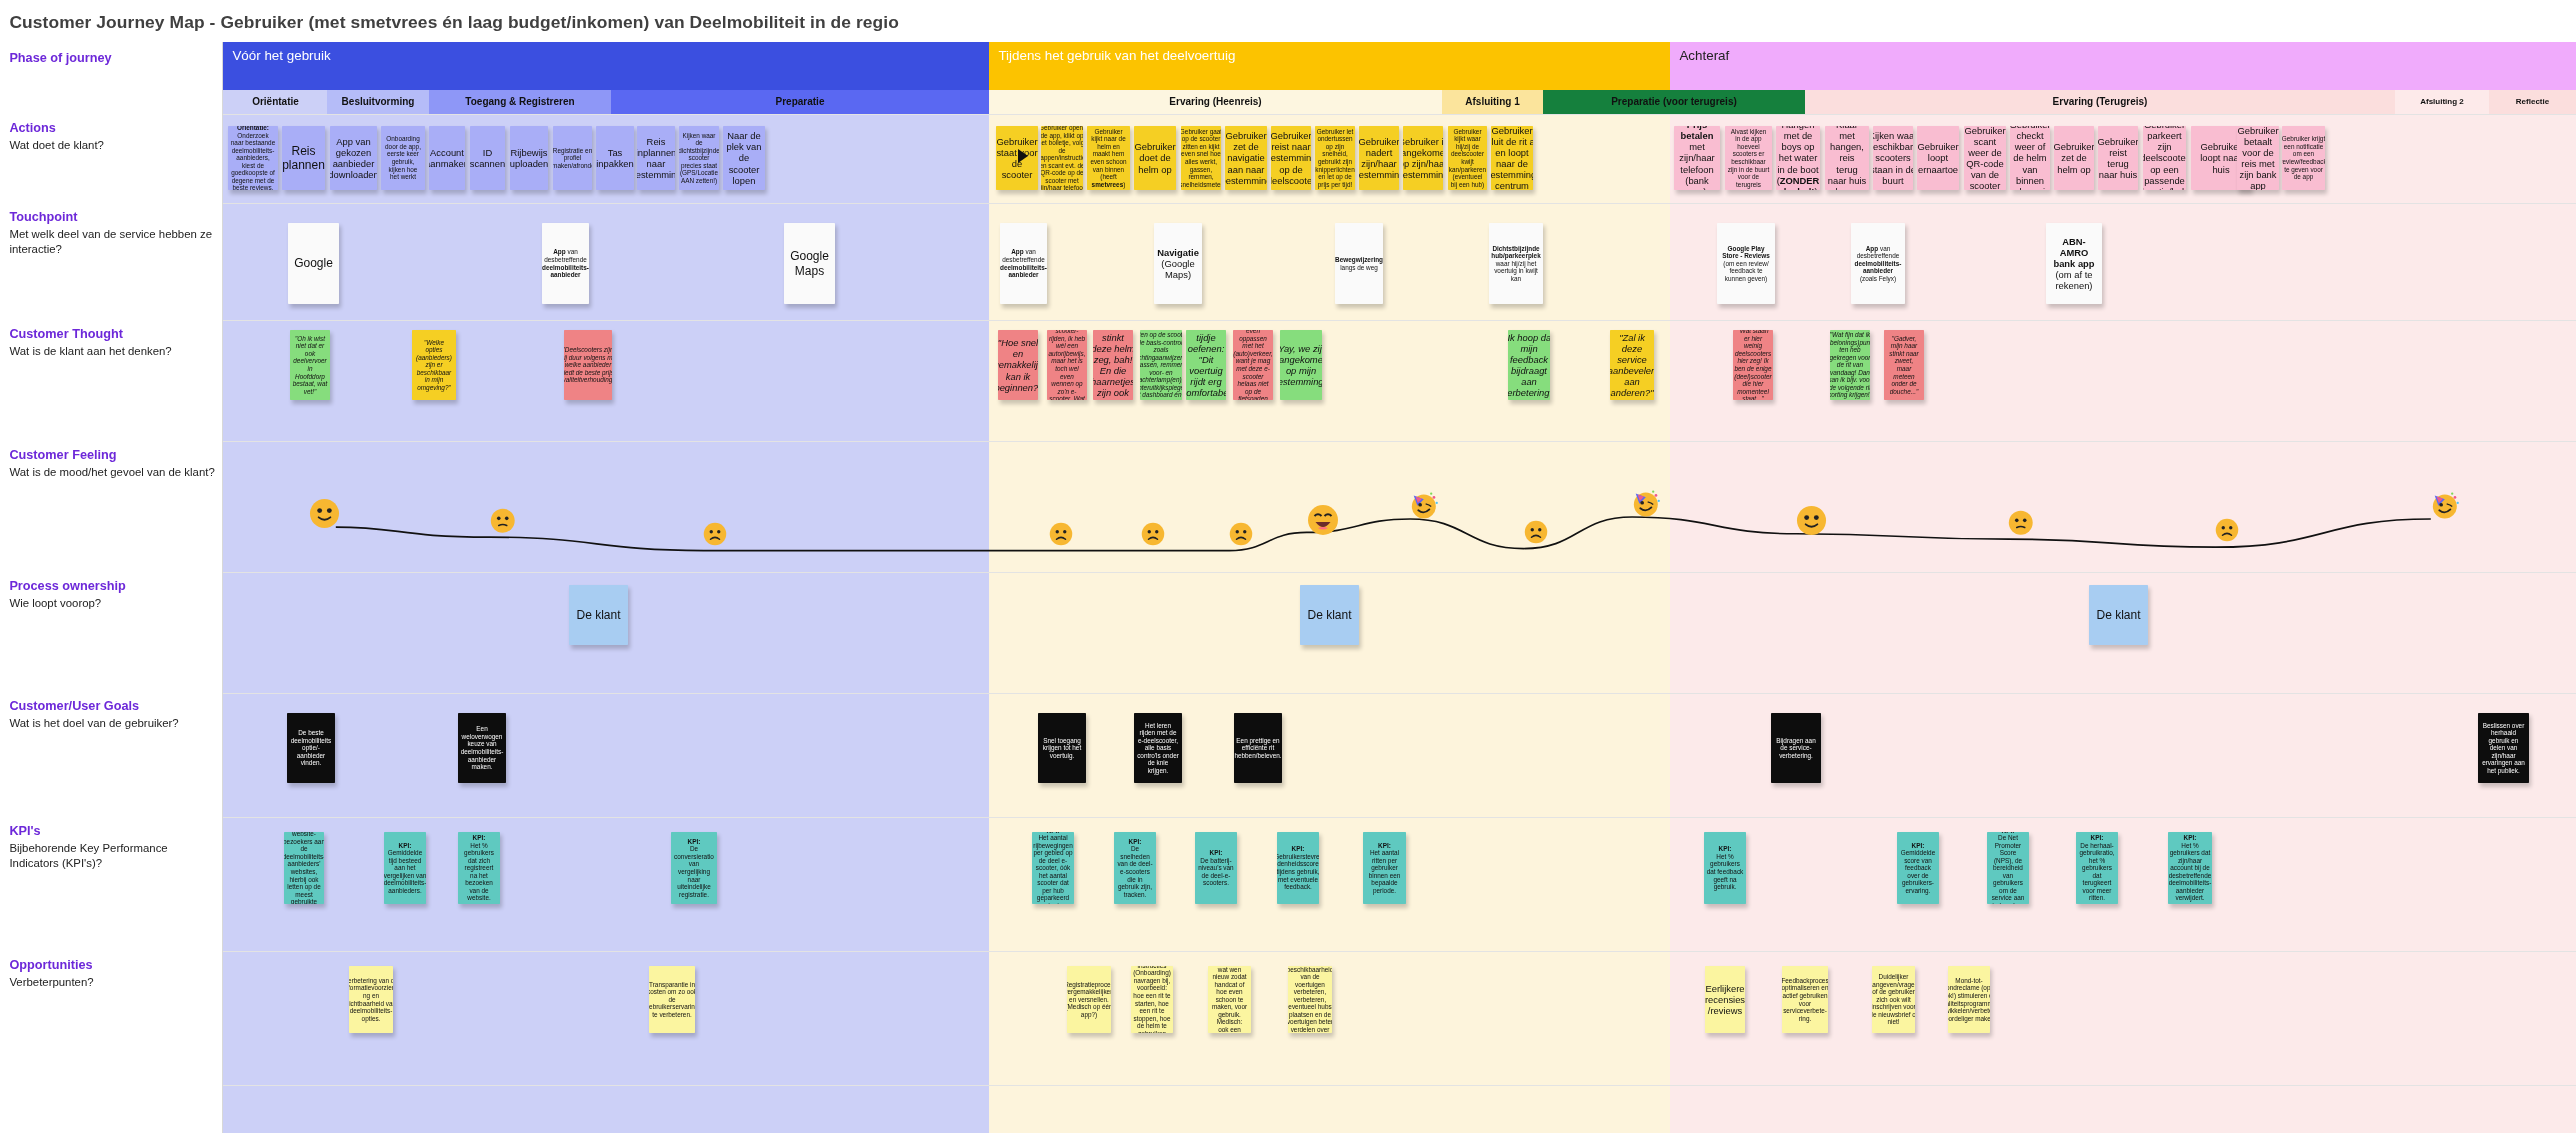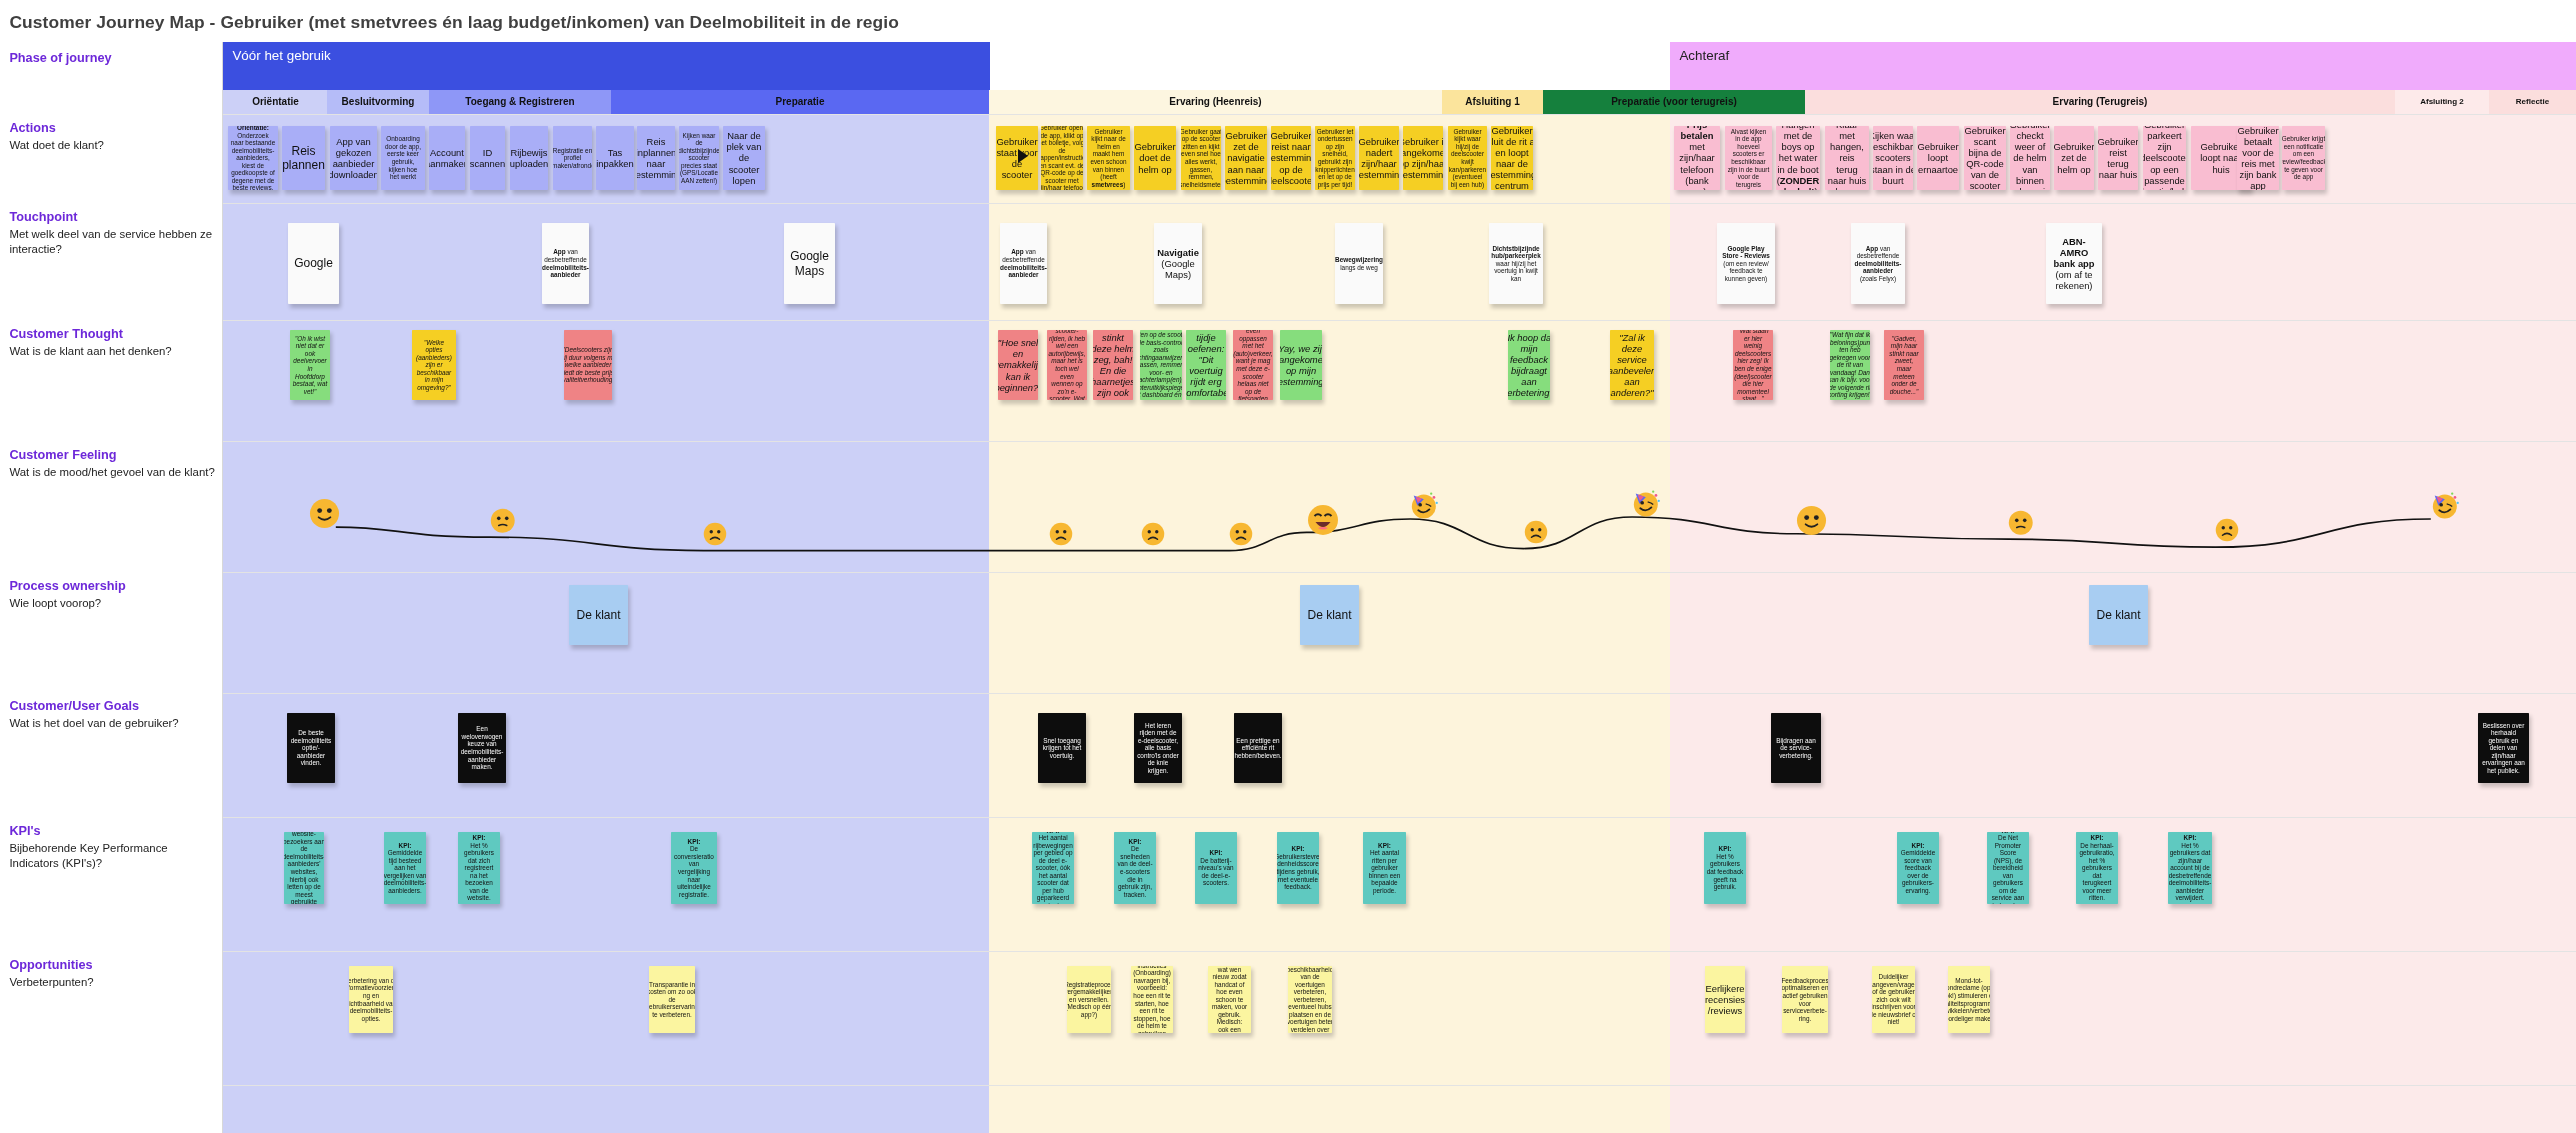--- a/index.html
+++ b/index.html
@@ -63,20 +63,21 @@
 
   <div class="title">Customer Journey Map - Gebruiker (met smetvrees én laag budget/inkomen) van Deelmobiliteit in de regio</div>
 
   <div class="grid">
 
     <div class="colband" id="cb0" style="left: 223px; width: 767px; height: 1043px; background: rgb(204, 208, 247);"></div>
     <div class="colband" id="cb1" style="left: 989px; width: 681px; height: 1043px; background: rgb(253, 244, 220);"></div>
     <div class="colband" id="cb2" style="left: 1670px; width: 906px; height: 1043px; background: rgb(252, 234, 234);"></div>
 
     <div class="phaseband" id="pb0" style="left: 223px; width: 767px; background: rgb(59, 79, 224);">Vóór het gebruik</div>
+    <div class="phaseband" id="pb1" style="left: 989px; width: 681px; background: rgb(252, 195, 0);">Tijdens het gebruik van het deelvoertuig</div>
     <div class="phaseband" id="pb2" style="left: 1670px; width: 906px; background: #f0abfc; color: rgb(34, 34, 34);">Achteraf</div>
 
     <div id="subbands">
         <div class="subband" style="left: 223px; width: 105px; top: 48px; background: rgb(204, 208, 247);">Oriëntatie</div>
         <div class="subband" style="left: 327px; width: 102px; top: 48px; background: rgb(181, 188, 248);">Besluitvorming</div>
         <div class="subband" style="left: 429px; width: 182px; top: 48px; background: rgb(142, 151, 247);">Toegang &amp; Registreren</div>
         <div class="subband" style="left: 611px; width: 378px; top: 48px; background: rgb(90, 104, 242);">Preparatie</div>
         <div class="subband" style="left: 989px; width: 453px; top: 48px; background: rgb(253, 246, 224);">Ervaring (Heenreis)</div>
         <div class="subband" style="left: 1442px; width: 101px; top: 48px; background: rgb(251, 228, 156);">Afsluiting 1</div>
         <div class="subband" style="left: 1543px; width: 262px; top: 48px; background: #15803d;">Preparatie (voor terugreis)</div>
@@ -179,21 +180,21 @@
         <div class="note n-pink md" style="left: 1825px; top: 84px; width: 44px; height: 64px;">
           <div>Klaar met hangen, reis terug naar huis plannen</div>
         </div>
         <div class="note n-pink md" style="left: 1873px; top: 84px; width: 40px; height: 64px;">
           <div>Kijken waar beschikbare scooters staan in de buurt</div>
         </div>
         <div class="note n-pink md" style="left: 1917px; top: 84px; width: 42px; height: 64px;">
           <div>Gebruiker loopt ernaartoe</div>
         </div>
         <div class="note n-pink md" style="left: 1964px; top: 84px; width: 42px; height: 64px;">
-          <div>Gebruiker scant bijna de QR-code van de scooter</div>
+          <div>Gebruiker scant weer de QR-code van de scooter</div>
         </div>
         <div class="note n-pink md" style="left: 2010px; top: 84px; width: 40px; height: 64px;">
           <div>Gebruiker checkt weer of de helm van binnen schoon is</div>
         </div>
         <div class="note n-pink md" style="left: 2054px; top: 84px; width: 40px; height: 64px;">
           <div>Gebruiker zet de helm op</div>
         </div>
         <div class="note n-pink md" style="left: 2098px; top: 84px; width: 40px; height: 64px;">
           <div>Gebruiker reist terug naar huis</div>
         </div>

